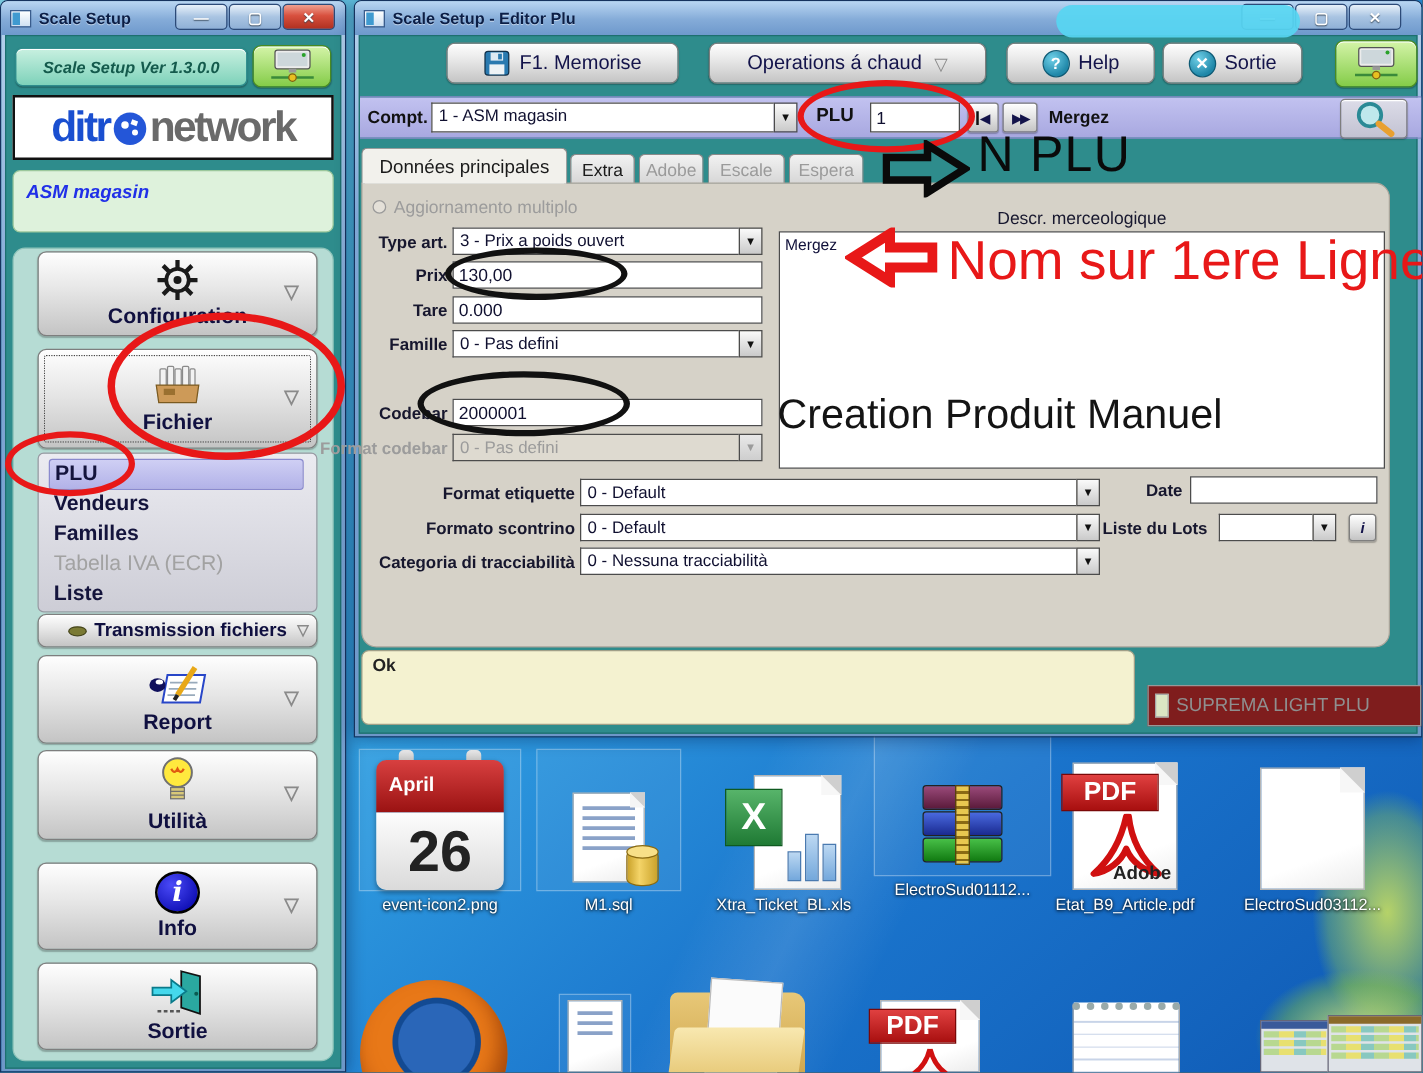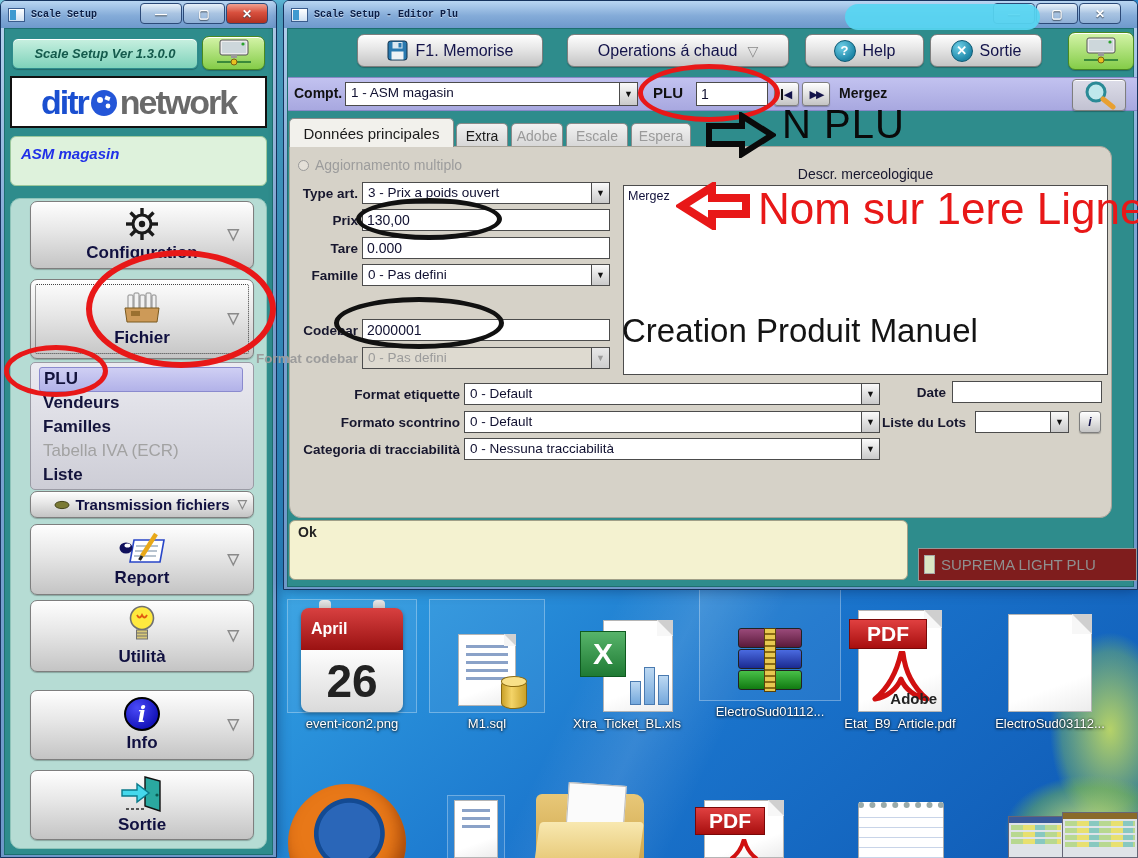--- a/index.html
+++ b/index.html
@@ -67,21 +67,21 @@
   .appwin{border:1px solid #667;background:#dfe3e8;position:absolute;}
   .appwin .tbar{height:6px;background:#3a5a9a;}
   .appwin .row{height:5px;margin:2px;background:repeating-linear-gradient(90deg,#b8d890 0 12px,#e8e070 12px 24px,#88c8c0 24px 34px);}
 
   
   .win{position:absolute;background:linear-gradient(#b9d4ee,#7fa6d4 30%,#6d97c8);border:1px solid #16335e;border-radius:6px 6px 0 0;box-shadow:0 0 14px rgba(0,20,60,.45);}
   .tbar2{position:absolute;left:0;right:0;top:0;height:27px;display:flex;align-items:center;
     background:linear-gradient(#b9d6f2,#84abd8 55%,#6e99cc);border-radius:5px 5px 0 0;}
   .wicon{width:17px;height:14px;margin:0 6px 0 7px;background:linear-gradient(#fff,#cfe0f2);border:1px solid #3a5c8c;position:relative;}
   .wicon:before{content:"";position:absolute;left:1px;top:1px;width:6px;height:10px;background:#3f9ad0;}
-  .wtitle{font-size:10px;font-weight:bold;color:#0b1e46;text-shadow:0 1px 0 rgba(255,255,255,.5);font-family:Liberation Mono, monospace;}
+  .wtitle{font-size:13px;font-weight:bold;color:#0b1e46;text-shadow:0 1px 0 rgba(255,255,255,.5);}
   .wbtns{position:absolute;top:2px;display:flex;gap:1px;}
   .wbtn{width:42px;height:21px;border:1px solid #2c4a78;border-radius:4px;display:flex;align-items:center;justify-content:center;
     background:linear-gradient(#e8f1fa,#a9c4e2 50%,#8fb0d6);color:#fff;font-size:12px;font-weight:bold;text-shadow:0 1px 1px #345;}
   .wbtn.close{background:linear-gradient(#f0a090,#d8503e 45%,#b03020);}
   .wbody{position:absolute;left:3px;right:3px;top:27px;bottom:2px;background:#2e8c8c;border:1px solid #1d6f6f;}
 
   
   .b3{background:linear-gradient(#fefefe,#e6e6e6 45%,#c4c4c4);border:1px solid #7e7e7e;border-radius:7px;
     box-shadow:inset 0 1px 0 #fff,0 1px 1px rgba(0,0,0,.25);color:#13134a;display:flex;align-items:center;justify-content:center;}
   .menu-btn{flex-direction:column;gap:2px;font-size:17px;font-weight:bold;color:#101040;position:relative;}

